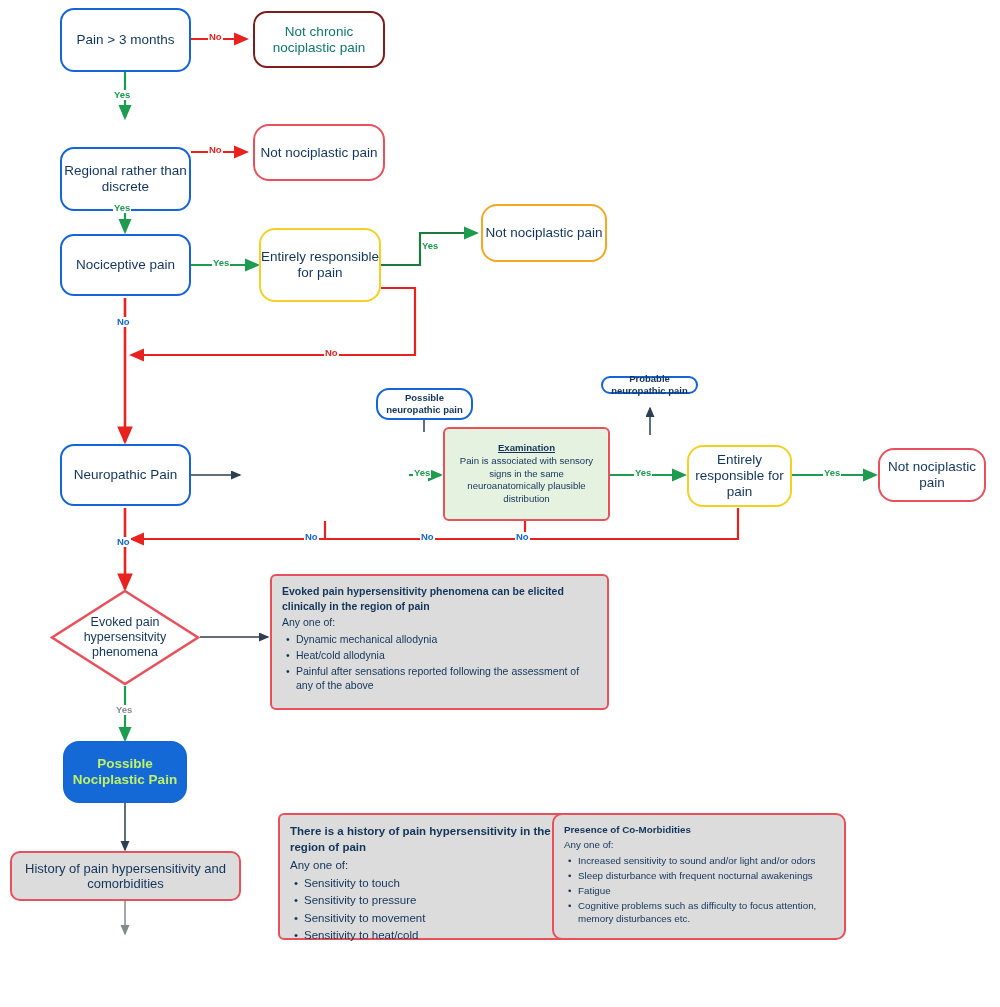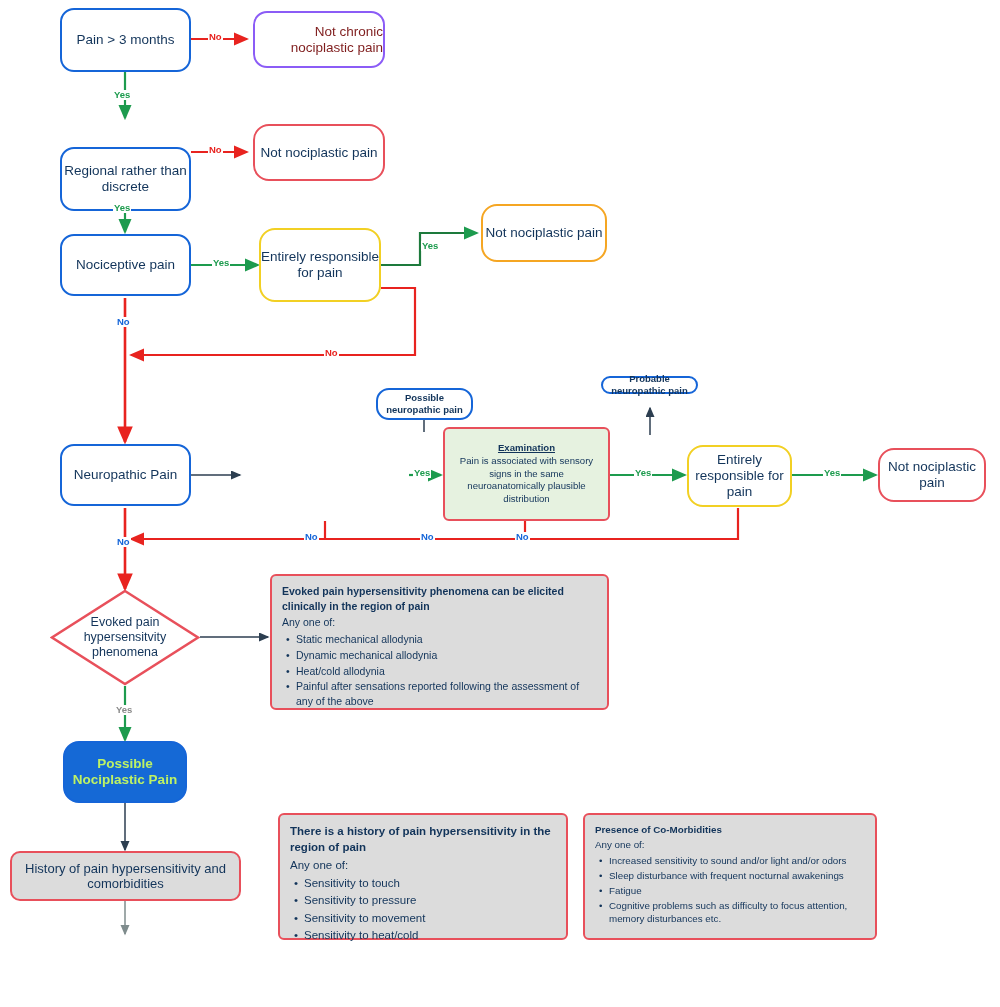--- a/index.html
+++ b/index.html
@@ -37,26 +37,25 @@
   }
   
   .n-blue-round {
     border: 2.5px solid #1565d8;
     border-radius: 14px;
     background: #ffffff;
     color: #12345a;
     font-size: 13.5px;
   }
   .n-teal-round {
-    border: 2px solid #8b5cf6;
+    border: 2px solid #7f1d1d;
     border-radius: 14px;
     background: #ffffff;
-    color: #7f1d1d;
-    font-size: 13.5px;
-    text-align: right;
+    color: #0f766e;
+    font-size: 13.5px;
   }
   .n-red-round {
     border: 2px solid #e8505b;
     border-radius: 16px;
     background: #ffffff;
     color: #12345a;
     font-size: 13.5px;
   }
   .n-yellow-round {
     border: 2px solid #f2d024;
@@ -304,21 +303,20 @@
     <svg class="n-diamond-shape" viewBox="0 0 150 97" preserveAspectRatio="none">
       <polygon points="75,2 148,48.5 75,95 2,48.5" fill="#ffffff" stroke="#e8505b" stroke-width="2.5"></polygon>
     </svg>
     <span class="n-diamond-label">Evoked pain hypersensitvity phenomena</span>
   </div>
 
   <div class="node n-grey-box" style="left:270px; top:574px; width:339px; height:136px; flex-direction:column;">
     <span class="box-title">Evoked pain hypersensitivity phenomena can be elicited clinically in the region of pain</span>
     <span class="box-sub">Any one of:</span>
     <ul class="box-list">
-      <li>Static mechanical allodynia</li>
       <li>Dynamic mechanical allodynia</li>
       <li>Heat/cold allodynia</li>
       <li>Painful after sensations reported following the assessment of any of the above</li>
     </ul>
   </div>
 
   <div class="node n-solid-blue" style="left:63px; top:741px; width:124px; height:62px;">
     <span>Possible Nociplastic Pain</span>
   </div>
 
@@ -331,21 +329,21 @@
     <span class="box-title">There is a history of pain hypersensitivity in the region of pain</span>
     <span class="box-sub">Any one of:</span>
     <ul class="box-list">
       <li>Sensitivity to touch</li>
       <li>Sensitivity to pressure</li>
       <li>Sensitivity to movement</li>
       <li>Sensitivity to heat/cold</li>
     </ul>
   </div>
 
-  <div class="node n-grey-box" style="left:583px; top:813px; width:294px; height:127px; flex-direction:column; font-size:9.8px;">
+  <div class="node n-grey-box" style="left:552px; top:813px; width:294px; height:127px; flex-direction:column; font-size:9.8px;border-radius:10px;">
     <span class="box-title">Presence of Co-Morbidities</span>
     <span class="box-sub">Any one of:</span>
     <ul class="box-list">
       <li>Increased sensitivity to sound and/or light and/or odors</li>
       <li>Sleep disturbance with frequent nocturnal awakenings</li>
       <li>Fatigue</li>
       <li>Cognitive problems such as difficulty to focus attention, memory disturbances etc.</li>
     </ul>
   </div>
 

